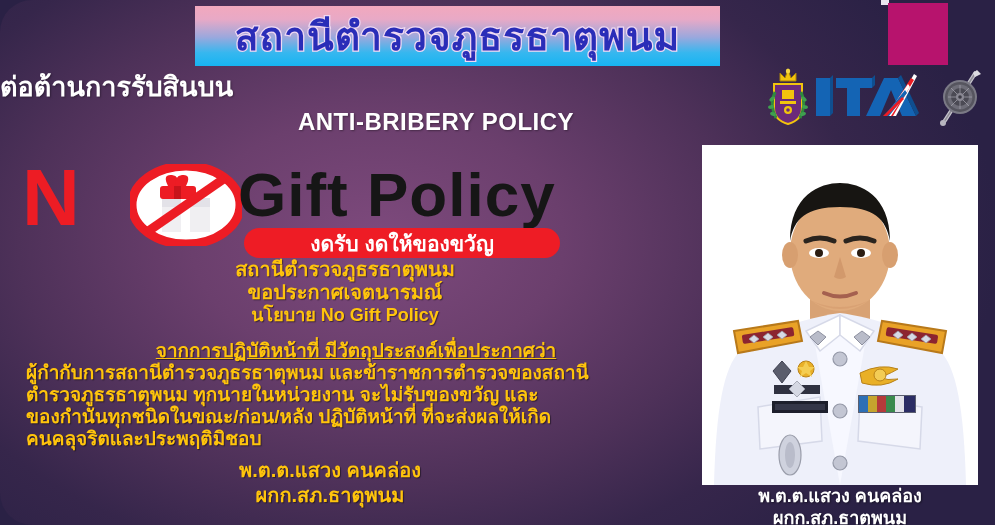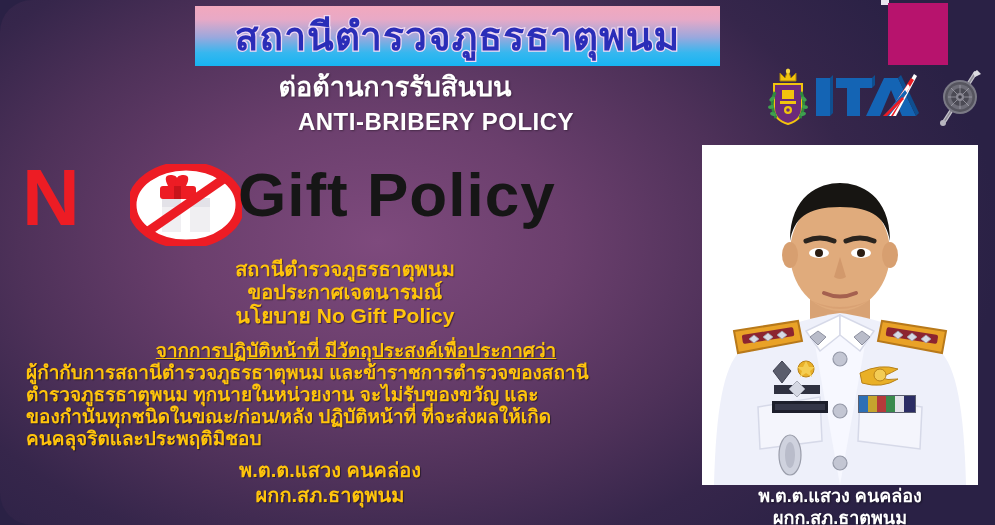--- a/index.html
+++ b/index.html
@@ -31,21 +31,21 @@
   }
   .banner-text{
     font-size:39px;font-weight:bold;line-height:1;
     color:#2a2db8;
     -webkit-text-stroke:2.5px #f0d9f2;
     paint-order:stroke fill;
     letter-spacing:1px;
     white-space:nowrap;
   }
   .subtitle-th{
-    position:absolute;left:0;top:74px;width:790px;text-align:center;
+    position:absolute;left:0;top:74px;width:790px;text-align:left;
     color:#ffffff;font-size:27px;font-weight:bold;line-height:1;
     text-shadow:1px 1px 2px rgba(0,0,0,.35);
   }
   .subtitle-en{
     position:absolute;left:0;top:110px;width:800px;text-align:center;
     color:#ffffff;font-size:24px;font-weight:bold;letter-spacing:.5px;line-height:1;
     text-shadow:1px 1px 2px rgba(0,0,0,.35);
     padding-left:36px;
   }
   
@@ -78,21 +78,21 @@
   }
   .pill-text{
     color:#ffffff;font-size:21px;font-weight:bold;line-height:1;white-space:nowrap;
   }
   
   .declare{
     position:absolute;left:60px;top:258px;width:570px;text-align:center;
     color:#ffc40c;font-size:20px;font-weight:bold;line-height:23px;
     text-shadow:1px 1px 1px rgba(0,0,0,.45);
   }
-  .declare .big{font-size:21px;}
+  .declare .big{font-size:18px;}
   
   .body-para{
     position:absolute;left:26px;top:340px;width:660px;
     color:#ffc40c;font-size:19px;font-weight:bold;line-height:22px;
     text-shadow:1px 1px 1px rgba(0,0,0,.45);
   }
   .body-para .l1{display:block;text-align:center;text-decoration:underline;}
   .body-para .ln{display:block;text-align:left;}
   
   .sign-left{
@@ -212,20 +212,23 @@
         <path d="M38 22 Q32 10 42 11 Q50 12 48 22 Z" fill="#ed1c24"></path>
         <path d="M56 22 Q62 10 52 11 Q44 12 46 22 Z" fill="#ed1c24"></path>
         <rect x="44" y="22" width="7" height="13" fill="#c8141b"></rect>
 
         <line x1="17" y1="68" x2="95" y2="14" stroke="#ed1c24" stroke-width="9"></line>
       </svg>
     </div>
 
     <div class="gift-word">Gift Policy</div>
 
+    <div class="pill">
+      <span class="pill-text">งดรับ งดให้ของขวัญ</span>
+    </div>
   </div>
 
   <div class="declare">
     <div>สถานีตำรวจภูธรธาตุพนม</div>
     <div>ขอประกาศเจตนารมณ์</div>
     <div class="big">นโยบาย No Gift Policy</div>
   </div>
 
   <div class="body-para">
     <span class="l1">จากการปฏิบัติหน้าที่ มีวัตถุประสงค์เพื่อประกาศว่า</span>

